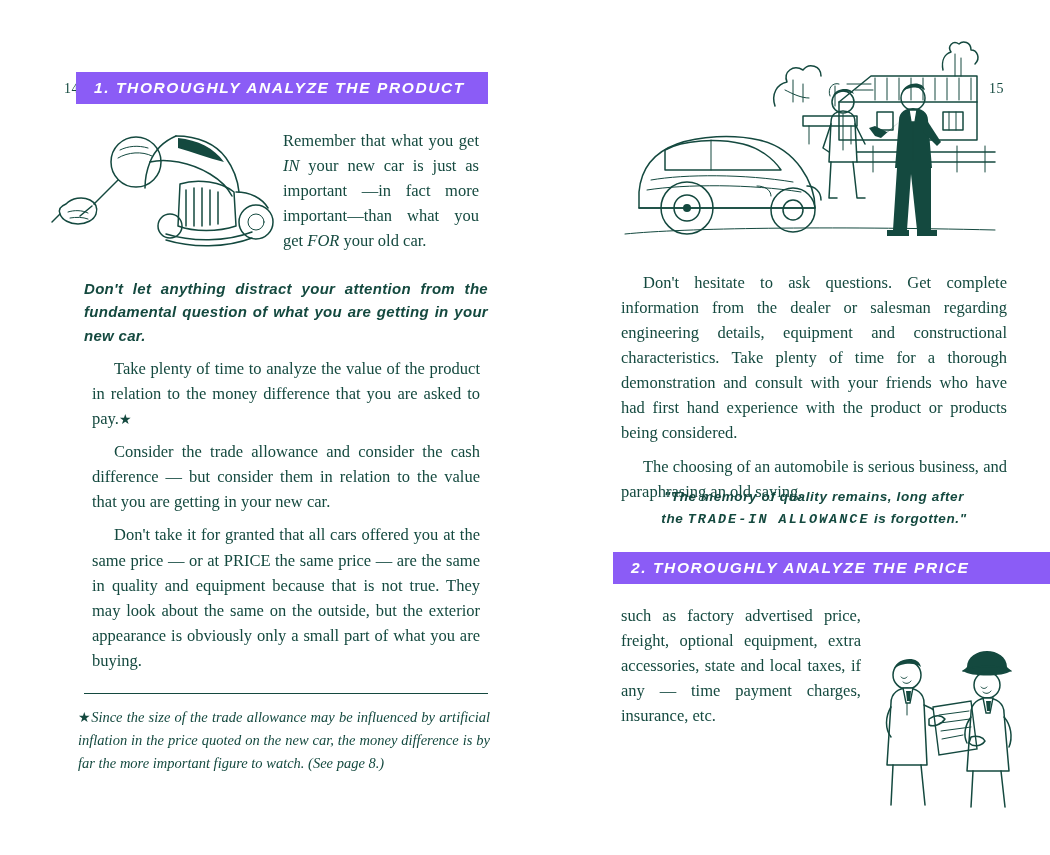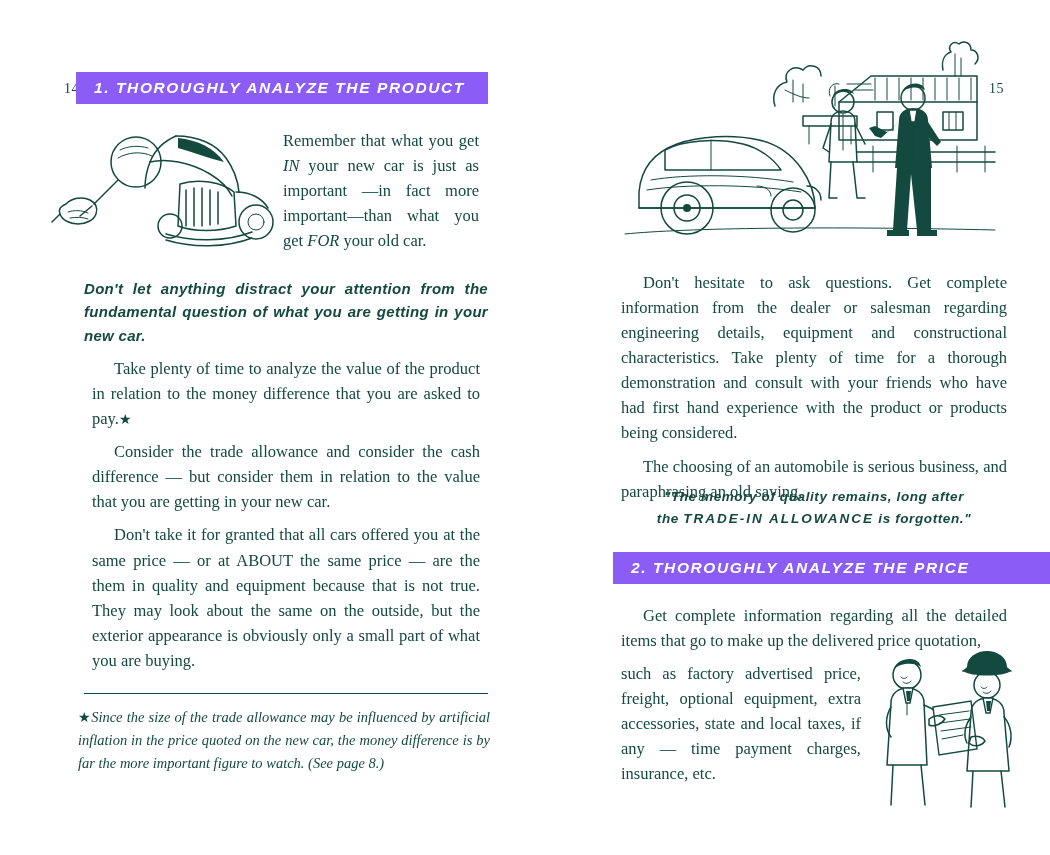--- a/index.html
+++ b/index.html
@@ -79,21 +79,21 @@
   .quote {
     font-family: "Liberation Sans", sans-serif;
     font-weight: bold;
     font-style: italic;
     font-size: 13.5px;
     line-height: 1.6;
     letter-spacing: .6px;
     text-align: center;
     color: #14493f;
   }
-  .quote .caps { letter-spacing: 2px; }
+  .quote .caps { letter-spacing: 2px; font-family: Liberation Mono, monospace; }
 
   .footnote-rule {
     border: none;
     border-top: 1.6px solid #14493f;
     margin: 0;
   }
   .footnote {
     font-family: Liberation Serif, serif;
     font-style: italic;
     font-size: 14.5px;
@@ -178,21 +178,21 @@
       <p>
         <span>Remember that what you get </span><em>IN</em><span> your new car is just as important —in fact more import­ant—than what you get </span><em>FOR</em><span> your old car.</span>
       </p>
     </div>
 
     <div class="lp-bold bold-italic">Don't let anything distract your attention from the fundamental question of what you are getting in your new car.</div>
 
     <div class="lp-body body-text">
       <p class="indent"><span>Take plenty of time to analyze the value of the product in relation to the money difference that you are asked to pay.</span><span class="star">★</span></p>
       <p class="indent">Consider the trade allowance and consider the cash difference — but consider them in relation to the value that you are getting in your new car.</p>
-      <p class="indent">Don't take it for granted that all cars offered you at the same price — or at ABOUT the same price — are the them in quality and equipment because that is not true. They may look about the same on the outside, but the exterior appearance is obviously only a small part of what you are buying.</p>
+      <p class="indent">Don't take it for granted that all cars offered you at the same price — or at PRICE the same price — are the same in quality and equipment because that is not true. They may look about the same on the outside, but the exterior appearance is obviously only a small part of what you are buying.</p>
     </div>
 
     <hr class="lp-fnrule footnote-rule">
 
     <div class="lp-footnote footnote">
       <span class="star">★</span><span>Since the size of the trade allowance may be influenced by artificial inflation in the price quoted on the new car, the money difference is by far the more important figure to watch. (See page 8.)</span>
     </div>
   </div>
 
   <div class="page page-right">
@@ -273,21 +273,20 @@
     </div>
 
     <div class="rp-quote quote">
       <div>"The memory of quality remains, long after</div>
       <div><span>the </span><span class="caps">TRADE-IN ALLOWANCE</span><span> is forgotten."</span></div>
     </div>
 
     <div class="rp-bar section-bar">2. THOROUGHLY ANALYZE THE PRICE</div>
 
     <div class="rp-body2 body-text">
-      <p class="indent">Get complete information regarding all the detailed items that go to make up the de­livered price quotation,</p>
       <p class="wrap-col">such as factory advertised price, freight, optional equipment, extra accessories, state and local taxes, if any — time payment charges, insurance, etc.</p>
     </div>
 
     <div class="rp-figure2">
       <svg viewBox="0 0 160 165" width="160" height="165" aria-hidden="true">
 
         <circle class="ink" cx="44" cy="30" r="14"></circle>
         <path class="ink-fill" d="M31 24 C34 12 56 10 58 22 C52 17 37 18 31 24 Z"></path>
         <path class="ink-thin" d="M38 32 C40 34 42 34 44 32"></path>
         <path class="ink-thin" d="M48 36 C46 39 42 39 40 37"></path>

